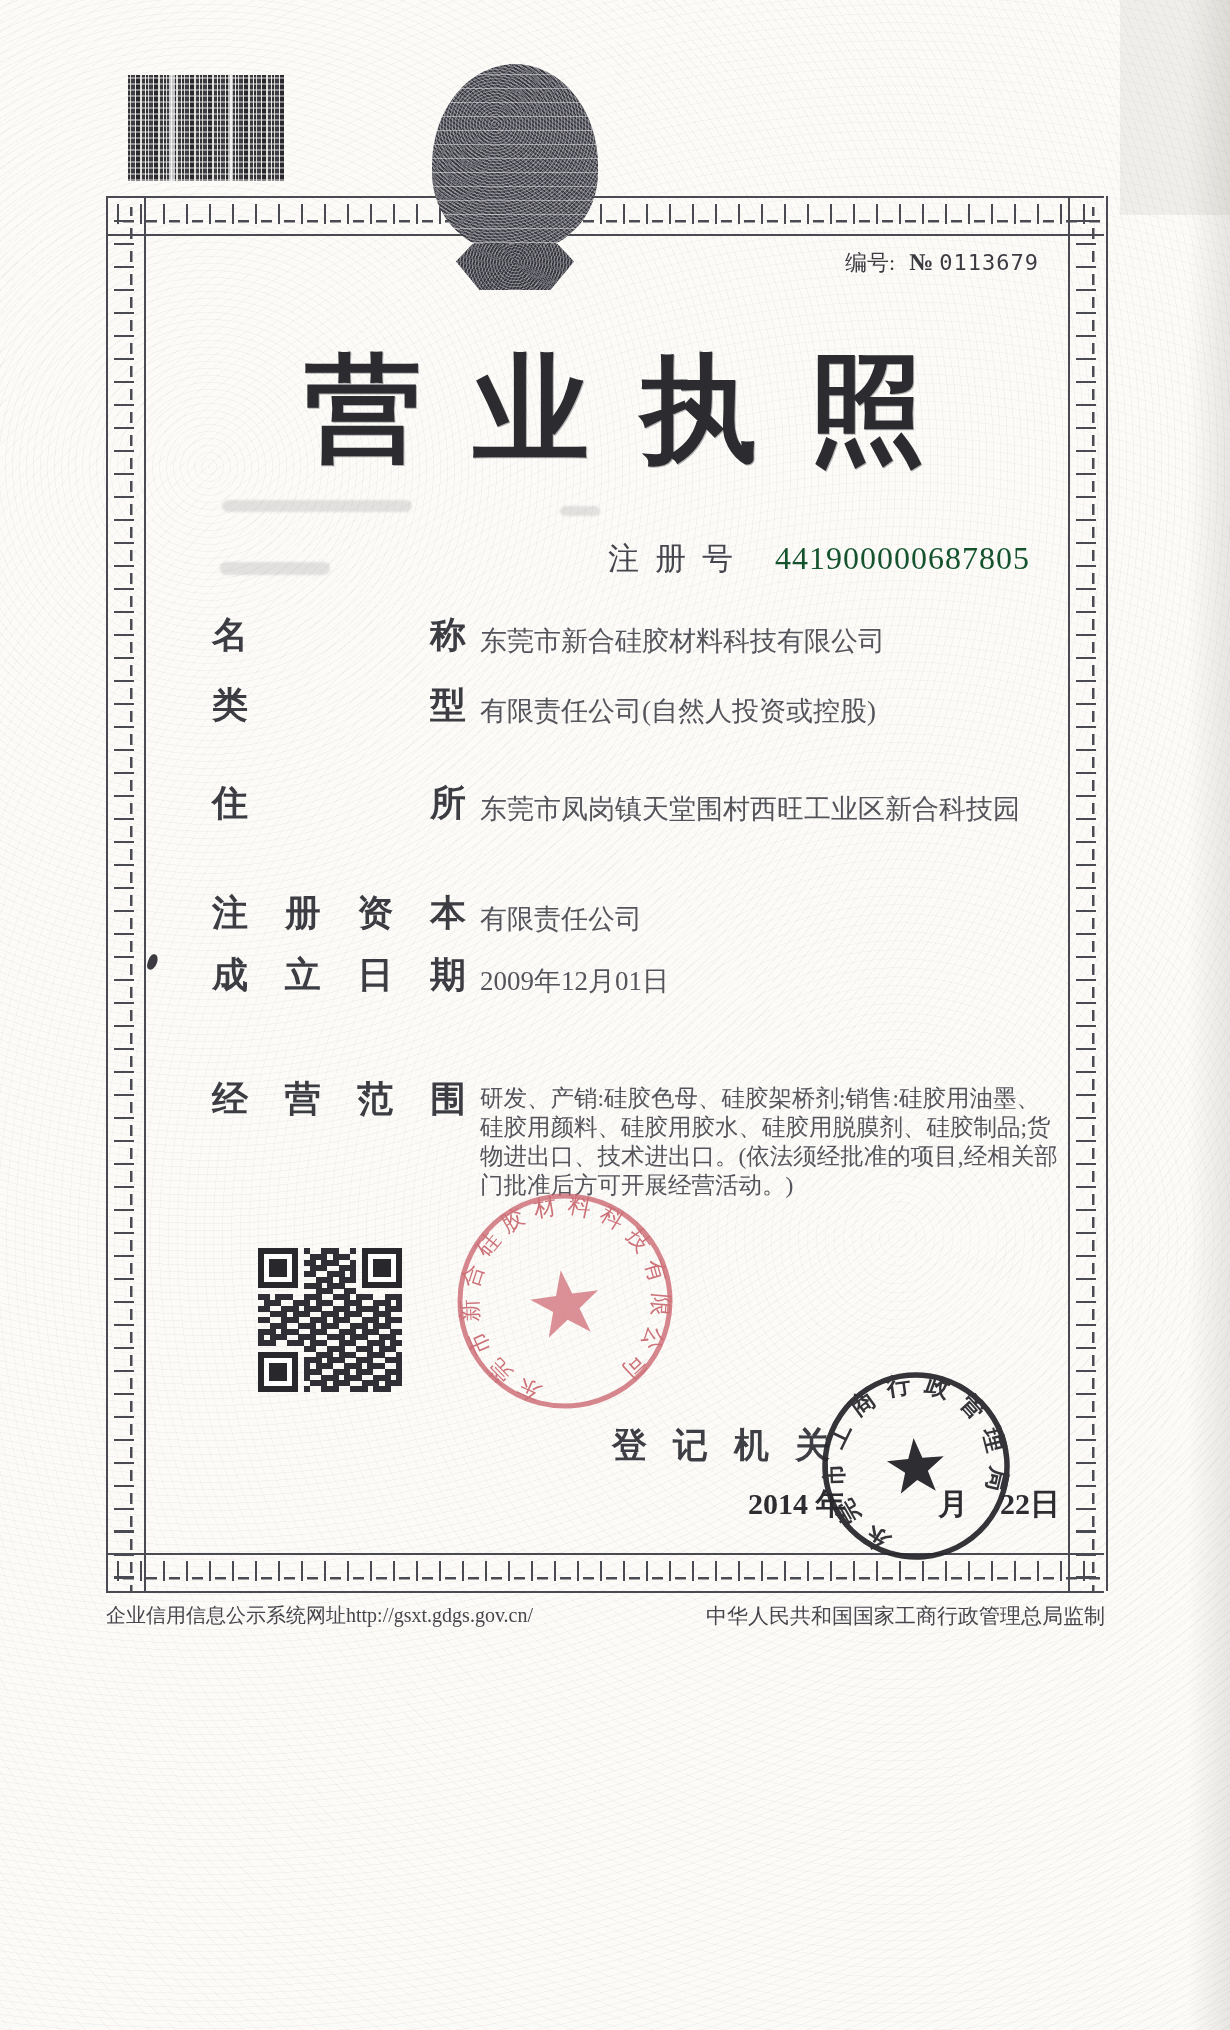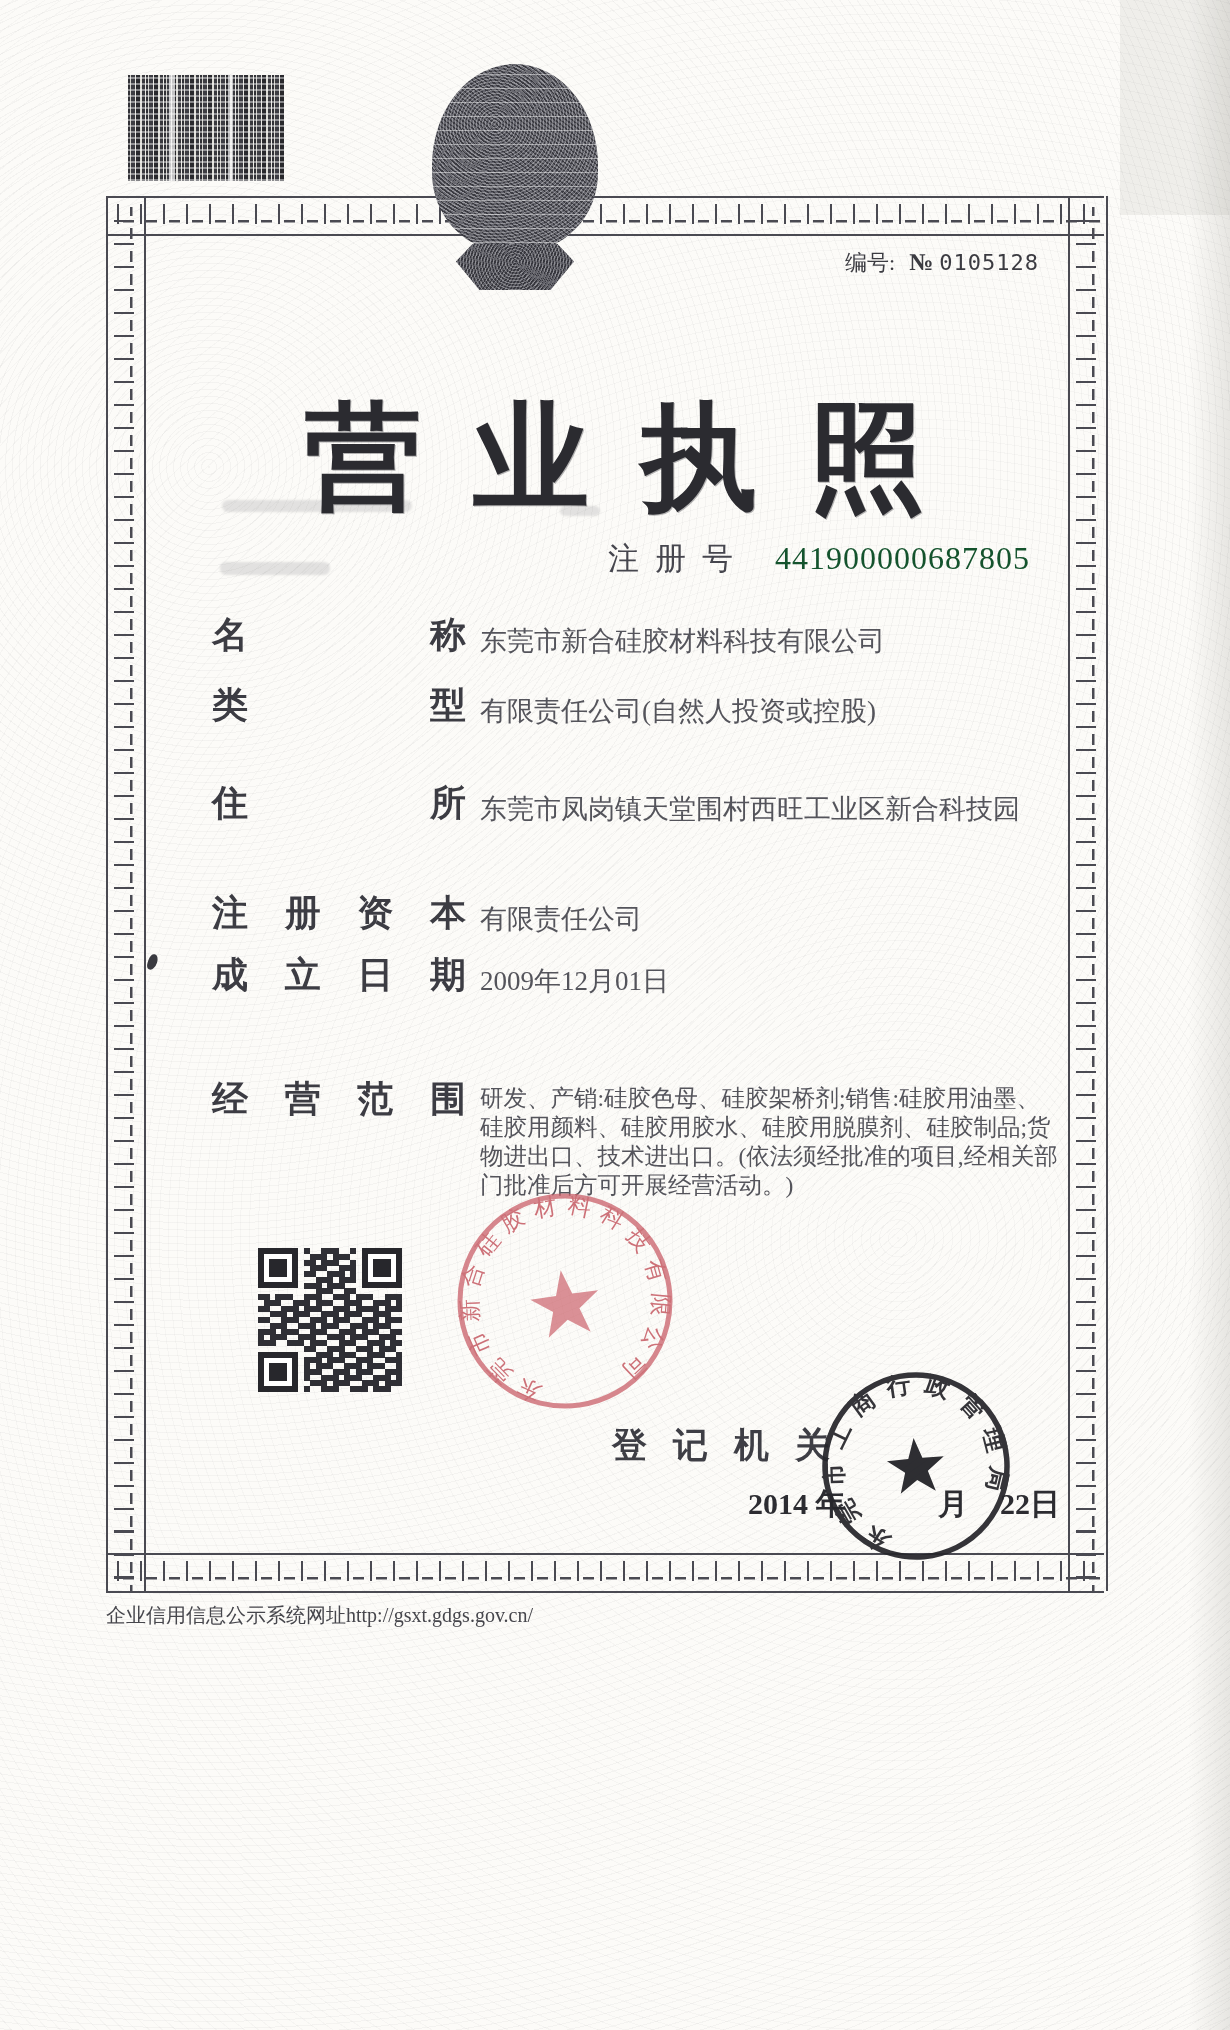--- a/index.html
+++ b/index.html
@@ -52,21 +52,21 @@
     background-position:6px 11px, 22px 11px;
     background-repeat:no-repeat;}
   .b-top{top:196px;} .b-bottom{top:1553px;} .b-left{left:106px;} .b-right{left:1068px;}
 
   .serial{position:absolute;left:845px;top:248px;font-size:22px;color:#3b3b41;z-index:3;white-space:nowrap;}
   .serial .no-sign{font-weight:700;font-size:24px;margin:0 6px 0 14px;}
   .serial .digits{font-family:"DejaVu Sans Mono", monospace;letter-spacing:1px;}
 
   .title{position:absolute;left:215px;top:346px;width:800px;text-align:center;z-index:3;
     font-family:"Liberation Sans", sans-serif;font-weight:900;font-size:116px;line-height:1.1;
-    letter-spacing:52px;text-indent:52px;color:#2b2b30;text-shadow:1px 1px 0 rgba(43,43,48,.35);margin-top:48px;}
+    letter-spacing:52px;text-indent:52px;color:#2b2b30;text-shadow:1px 1px 0 rgba(43,43,48,.35);}
 
   .regno{position:absolute;left:608px;top:538px;z-index:3;white-space:nowrap;font-size:31px;color:#46464e;}
   .regno .rl{letter-spacing:16px;margin-right:26px;}
   .regno .rv{font-size:32px;letter-spacing:1px;color:#14532d;}
 
   .row{position:absolute;left:212px;z-index:3;}
   .flabel{display:block;width:254px;font-size:36px;font-weight:600;color:#3c3c43;
     text-align:justify;text-align-last:justify;line-height:1.1;}
   .fvalue{position:absolute;left:268px;top:7px;width:600px;font-size:27px;color:#54545b;white-space:nowrap;}
   .fvalue.wide{white-space:normal;width:578px;font-size:23.5px;line-height:29px;top:4px;}
@@ -112,21 +112,21 @@
     <div class="emblem-head"></div>
     <div class="emblem-base"></div>
   </div>
 
   <div class="band band-h b-top"></div>
   <div class="band band-h b-bottom"></div>
   <div class="band band-v b-left"></div>
   <div class="band band-v b-right"></div>
 
   <div class="serial">
-    <span>编号:</span><span class="no-sign">№</span><span class="digits">0105128</span>
+    <span>编号:</span><span class="no-sign">№</span><span class="digits">0113679</span>
   </div>
 
   <div class="title">营业执照</div>
 
   <div class="regno">
     <span class="rl">注册号</span><span class="rv">441900000687805</span>
   </div>
 
   <div class="row r0">
     <span class="flabel">名称</span>
@@ -469,14 +469,15 @@
     <polygon points="100,72 107.1,92.3 128.5,92.7 111.4,105.7 117.6,126.3 100,114 82.4,126.3 88.6,105.7 71.5,92.7 92.9,92.3" fill="#1f1f24"></polygon>
     <defs>
       <path id="bsp" d="M100,174 A74,74 0 1,1 100,26 A74,74 0 1,1 100,174" fill="none"></path>
     </defs>
     <text font-size="24" letter-spacing="12" fill="#26262b" font-family="Liberation Serif, serif" font-weight="600">
       <textPath href="#bsp" startOffset="30">东莞市工商行政管理局</textPath>
     </text>
   </svg>
 
   <div class="footer footer-left">企业信用信息公示系统网址http://gsxt.gdgs.gov.cn/</div>
+  <div class="footer footer-right">中华人民共和国国家工商行政管理总局监制</div>
 
 </div>
 
 </body></html>

